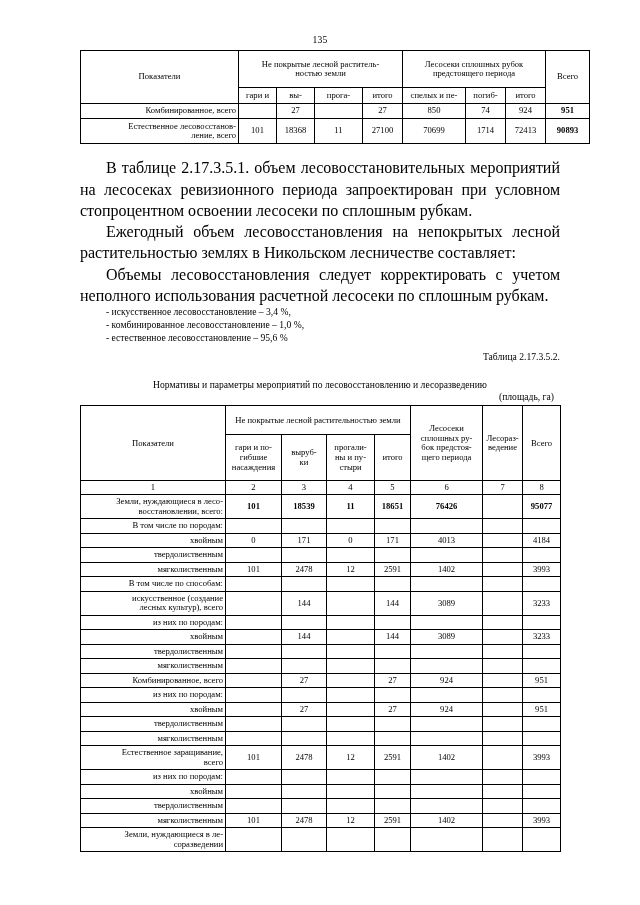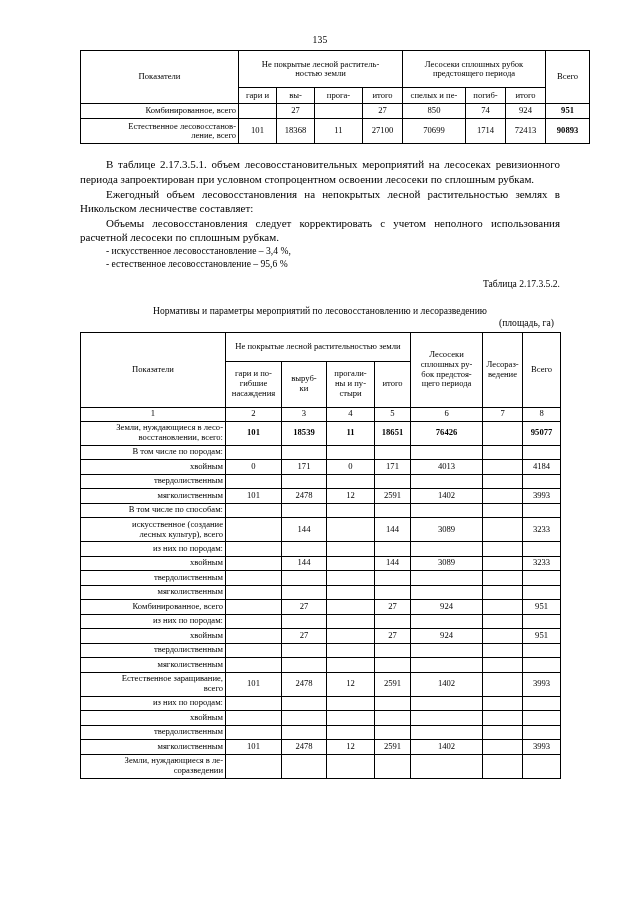--- a/index.html
+++ b/index.html
@@ -60,21 +60,21 @@
   .indent2 { padding-left: 6px !important; }
 
   
   .top-table td { height: 12px; }
   .top-table .hdr-tall { height: 34px; }
   .top-table .hdr-sub { height: 13px; }
 
   
   .body-text {
     margin-top: 13px;
-    font-size: 11px;
+    font-size: 16px;
     line-height: 1.33;
     text-align: justify;
     text-justify: inter-word;
   }
   .body-text p {
     margin: 0;
     text-indent: 26px;
   }
   .bullets {
     margin: 0;
@@ -174,20 +174,21 @@
   </table>
 
   <div class="body-text">
     <p>В таблице 2.17.3.5.1. объем лесовосстановительных мероприятий на лесосеках ревизионного периода запроектирован при условном стопроцентном освоении лесосеки по сплошным рубкам.</p>
     <p>Ежегодный объем лесовосстановления на непокрытых лесной растительностью землях в Никольском  лесничестве составляет:</p>
     <p> Объемы лесовосстановления следует корректировать с учетом неполного  использования расчетной лесосеки по сплошным рубкам.</p>
   </div>
 
   <ul class="bullets">
     <li>- искусственное лесовосстановление  – 3,4 %,</li>
+    <li>- комбинированное лесовосстановление  – 1,0  %,</li>
     <li>- естественное лесовосстановление – 95,6 %</li>
   </ul>
 
   <div class="table-caption-right">Таблица 2.17.3.5.2.</div>
   <div class="table-title">Нормативы и параметры мероприятий по лесовосстановлению и лесоразведению</div>
   <div class="units-right">(площадь, га)</div>
 
   <table class="doc-table main-table">
     <colgroup>
       <col style="width:145px">

